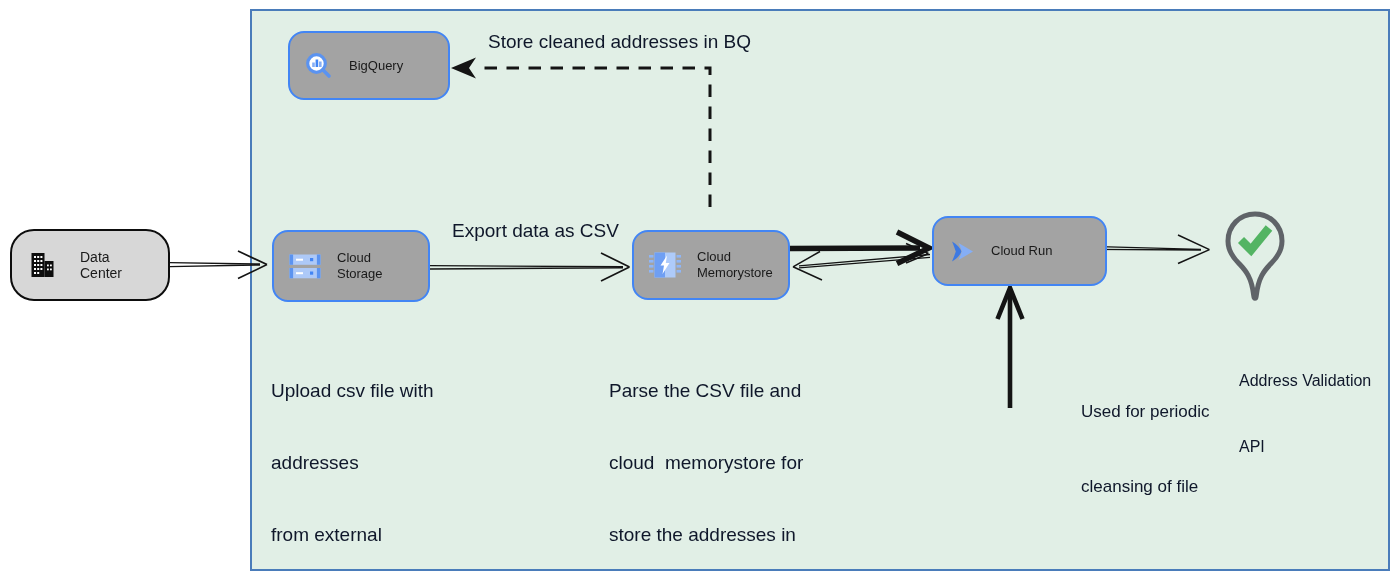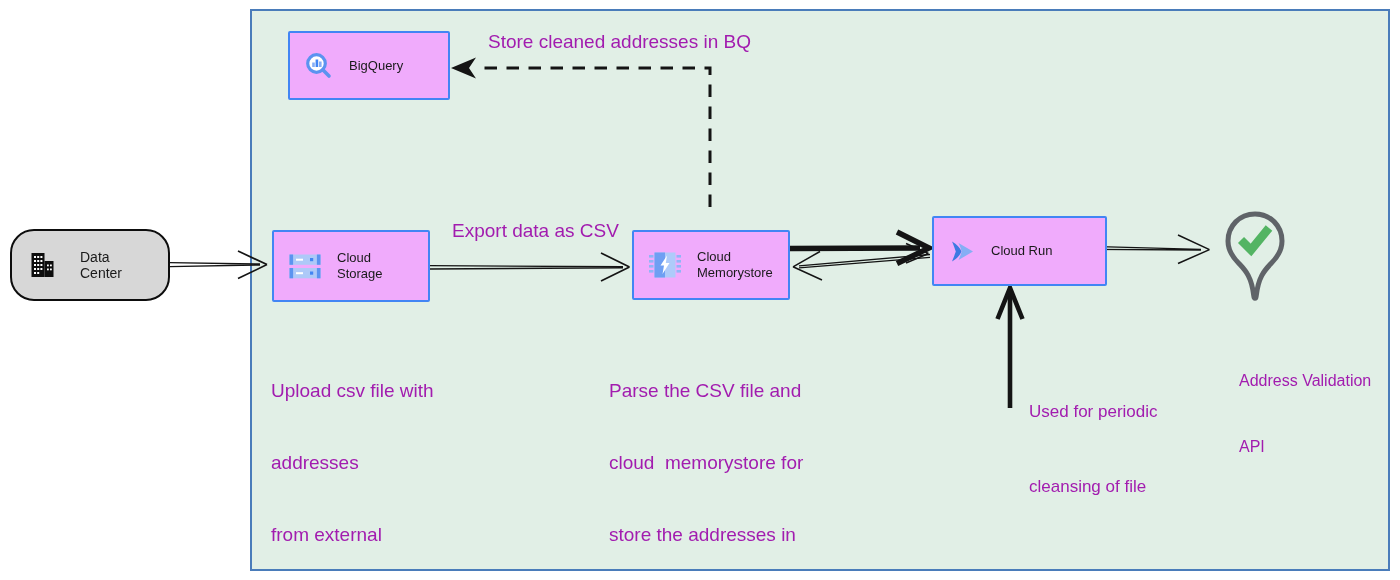--- a/index.html
+++ b/index.html
@@ -7,28 +7,28 @@
     position:relative;width:1400px;height:580px;background:#ffffff;
     font-family:"Liberation Sans",sans-serif;color:#111;overflow:hidden;
   }
   #boundary{
     position:absolute;left:250px;top:9px;width:1140px;height:562px;
     box-sizing:border-box;background:#e1efe6;border:2.5px solid #4a7cba;
   }
   #arrows{position:absolute;left:0;top:0;z-index:2;}
   .node{
     position:absolute;z-index:3;box-sizing:border-box;
-    background:#f0abfc;border:2px solid #4285f4;border-radius:2px;
+    background:#a3a3a3;border:2px solid #4285f4;border-radius:16px;
     display:flex;align-items:center;padding:0 14px;gap:15px;
   }
   .node .label{font-size:13px;line-height:16px;color:#1a1a1a;}
   .node .icon{display:flex;align-items:center;justify-content:center;flex:0 0 auto;}
   .node.dc{background:#d7d7d7;border:2.5px solid #0d0d0d;border-radius:24px;gap:22px;padding:0 16px;}
   .node.dc .label{font-size:14px;}
-  .ann{position:absolute;z-index:3;font-size:19px;line-height:24px;color:#a21caf;white-space:pre-wrap;}
+  .ann{position:absolute;z-index:3;font-size:19px;line-height:24px;color:#0f172a;white-space:pre-wrap;}
   .ann.small{font-size:17px;line-height:25px;}
   .ann.tiny{font-size:16px;line-height:22px;}
   .pin{position:absolute;z-index:3;}
 </style>
 </head>
 <body>
 
 <div id="canvas">
 
   <div id="boundary"></div>
@@ -175,21 +175,21 @@
     
   </div>
 
   <div class="ann" style="left:609px;top:331px;">
     <div>Parse the CSV file and</div>
     <div>cloud  memorystore for</div>
     <div>store the addresses in</div>
     
   </div>
 
-  <div class="ann small" style="left:1029px;top:349px;">
+  <div class="ann small" style="left:1081px;top:349px;">
     <div>Used for periodic</div>
     <div>cleansing of file</div>
   </div>
 
   <div class="ann tiny" style="left:1239px;top:326px;">
     <div>Address Validation</div>
     <div>API</div>
   </div>
 
 </div>

